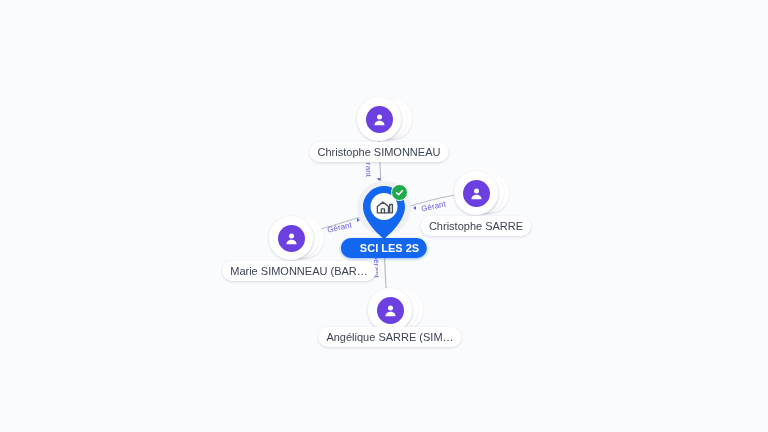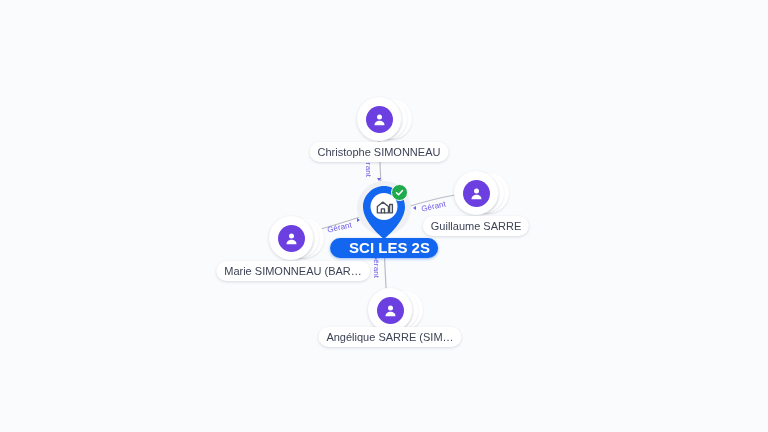--- a/index.html
+++ b/index.html
@@ -135,21 +135,21 @@
     line-height: 14px;
     padding: 3px 8px;
     border-radius: 10px;
     white-space: nowrap;
     box-shadow: 0 1px 3px rgba(35,45,80,0.16);
   }
   .node-label.selected {
     background: #1366ef;
     color: #ffffff;
     font-weight: bold;
-    font-size: 15px;
+    font-size: 11px;
     box-shadow: 0 1px 3px rgba(19,102,239,0.45);
     padding-left: 19px;
   }
 
   
   .edge-label {
     position: absolute;
     color: #6c5ce7;
     font-size: 8px;
     line-height: 9px;
@@ -216,38 +216,38 @@
       <div class="stack-card c1"></div>
       <div class="avatar-badge">
         <div class="avatar-circle">
           <svg width="15" height="15" viewBox="0 0 24 24" fill="#ffffff">
             <circle cx="12" cy="8" r="4"></circle>
             <path d="M4 21c0-4.4 3.6-7 8-7s8 2.6 8 7z"></path>
           </svg>
         </div>
       </div>
     </div>
-    <div class="node-label" style="left:0px; top:23px;">Guillaume SARRE</div>
+    <div class="node-label" style="left:0px; top:23px;">Christophe SARRE</div>
   </div>
 
   <div class="node" style="left:291px; top:238px;">
     <div class="person-stack">
       <div class="stack-card c3"></div>
       <div class="stack-card c2"></div>
       <div class="stack-card c1"></div>
       <div class="avatar-badge">
         <div class="avatar-circle">
           <svg width="15" height="15" viewBox="0 0 24 24" fill="#ffffff">
             <circle cx="12" cy="8" r="4"></circle>
             <path d="M4 21c0-4.4 3.6-7 8-7s8 2.6 8 7z"></path>
           </svg>
         </div>
       </div>
     </div>
-    <div class="node-label" style="left:2px; top:23px;">Marie SIMONNEAU (BAR…</div>
+    <div class="node-label" style="left:8px; top:23px;">Marie SIMONNEAU (BAR…</div>
   </div>
 
   <div class="node" style="left:390px; top:310px;">
     <div class="person-stack">
       <div class="stack-card c3"></div>
       <div class="stack-card c2"></div>
       <div class="stack-card c1"></div>
       <div class="avatar-badge">
         <div class="avatar-circle">
           <svg width="15" height="15" viewBox="0 0 24 24" fill="#ffffff">

